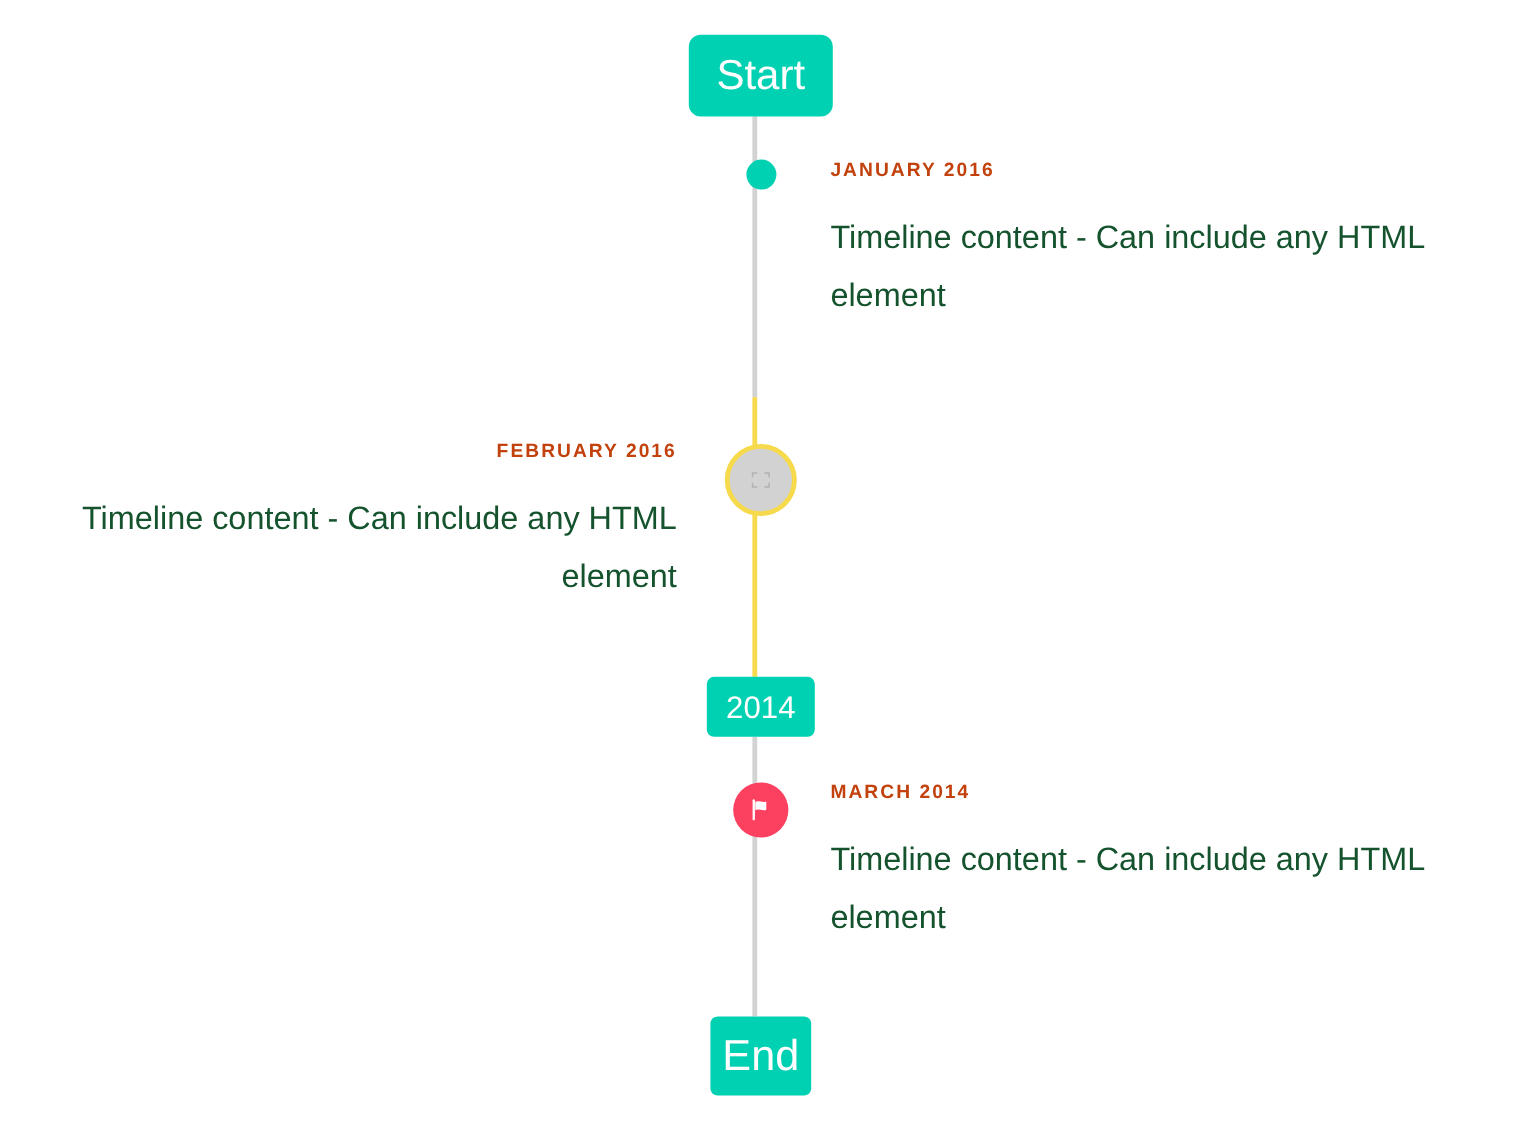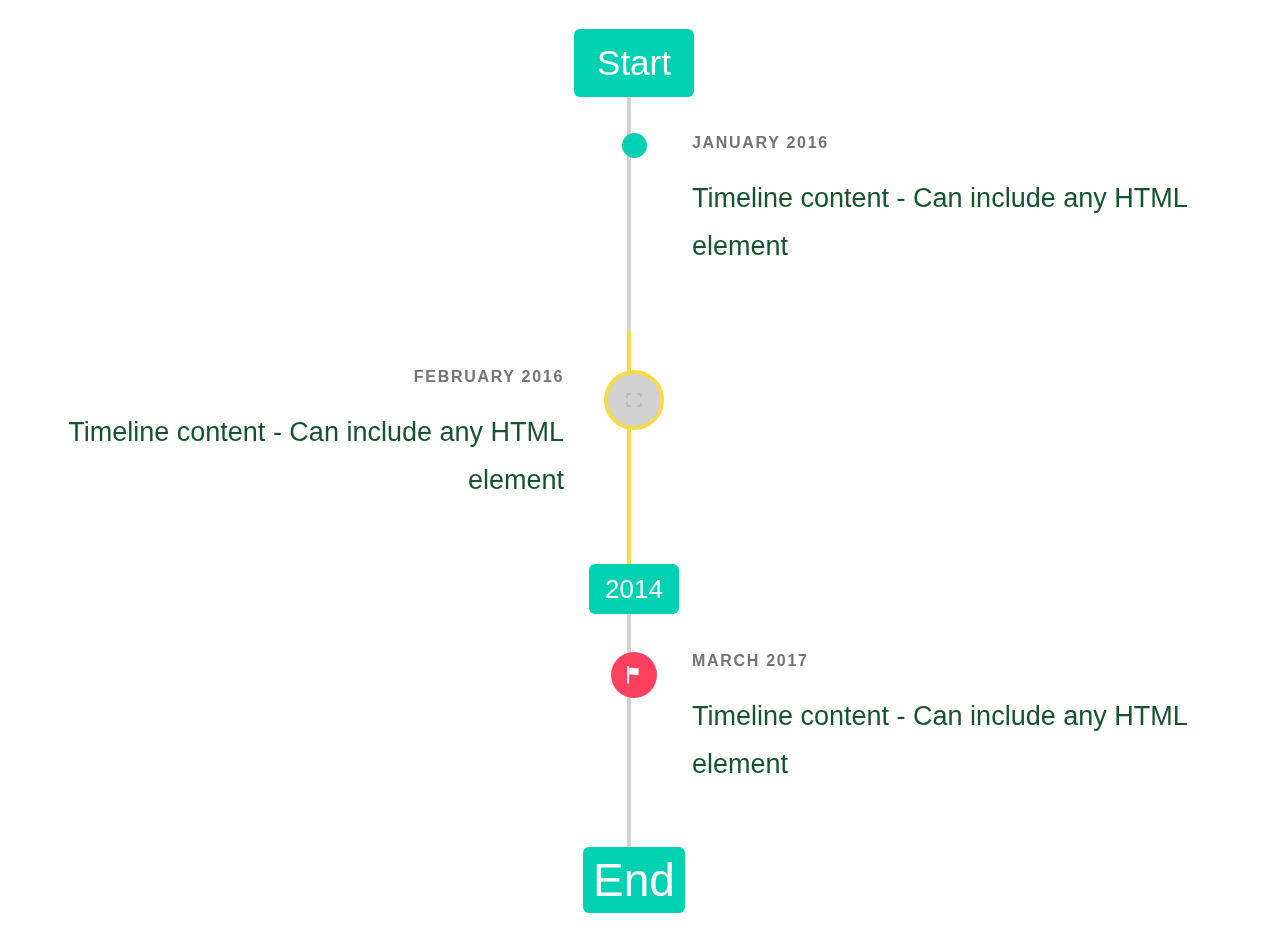--- a/index.html
+++ b/index.html
@@ -42,32 +42,33 @@
     justify-content: center;
     font-weight: 400;
     box-sizing: border-box;
     z-index: 4;
   }
   .badge-start {
     top: 29px;
     width: 120px;
     height: 68px;
     font-size: 35px;
+    border-radius: 10px;
   }
   .badge-year {
     top: 564px;
     width: 90px;
     height: 50px;
     font-size: 26px;
   }
   .badge-end {
     top: 847px;
-    width: 102px;
+    width: 84px;
     height: 66px;
-    font-size: 46px;
+    font-size: 36px;
   }
 
   
   .marker {
     position: absolute;
     left: 50%;
     border-radius: 50%;
     box-sizing: border-box;
     display: flex;
     align-items: center;
@@ -111,21 +112,21 @@
     position: absolute;
     width: 524px;
   }
   .event-right { left: 692px; text-align: left; }
   .event-left  { left: 40px;  text-align: right; }
 
   .event-date {
     font-size: 16px;
     font-weight: 700;
     letter-spacing: 1.7px;
-    color: #737373;
+    color: #c2410c;
     margin: 0 0 22px 0;
   }
   .event-body {
     font-size: 27px;
     font-weight: 300;
     line-height: 1.78;
     color: #14532d;
     margin: 0;
   }
 
@@ -171,19 +172,19 @@
 
   <div class="marker marker-flag">
     <span>
       <svg viewBox="0 0 24 24" width="22" height="22" aria-hidden="true">
         <path d="M5.6 3.2v17.2" stroke="#ffffff" stroke-width="2.1" stroke-linecap="round" fill="none"></path>
         <path d="M7.0 4.6c3.4-1.7 6.6 1.2 10 -0.4v7.5c-3.4 1.6-6.6-1.3-10 0.4z" fill="#ffffff"></path>
       </svg>
     </span>
   </div>
   <div class="event event-right ev-mar">
-    <p class="event-date">MARCH 2017</p>
+    <p class="event-date">MARCH 2014</p>
     <p class="event-body">Timeline content - Can include any HTML element</p>
   </div>
 
   <div class="badge badge-end">End</div>
 
 </div>
 
 </body></html>

